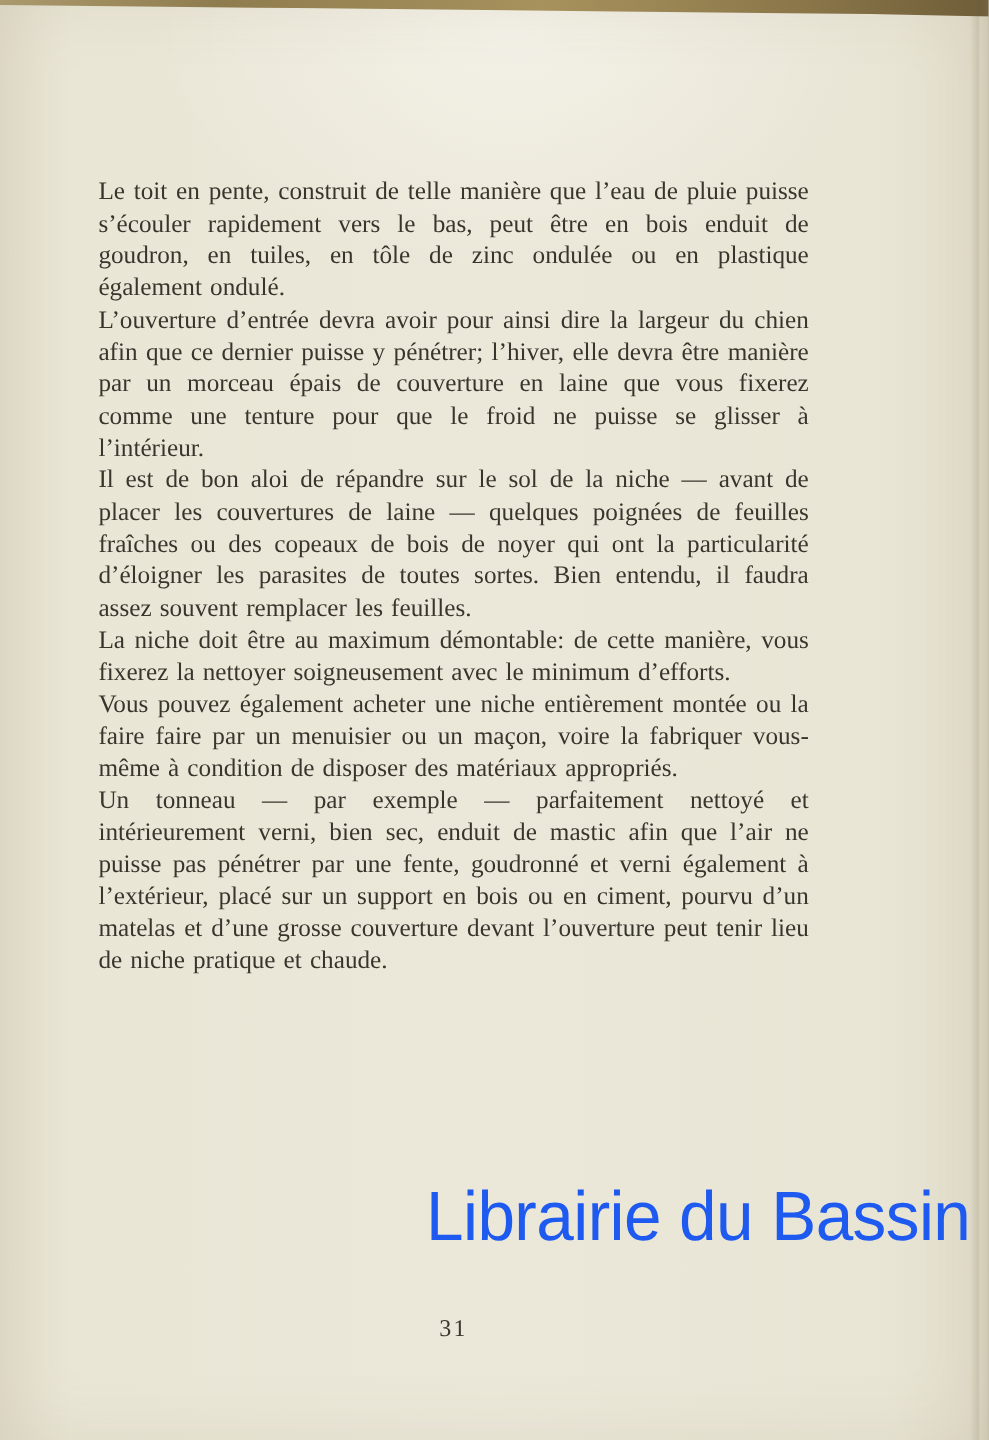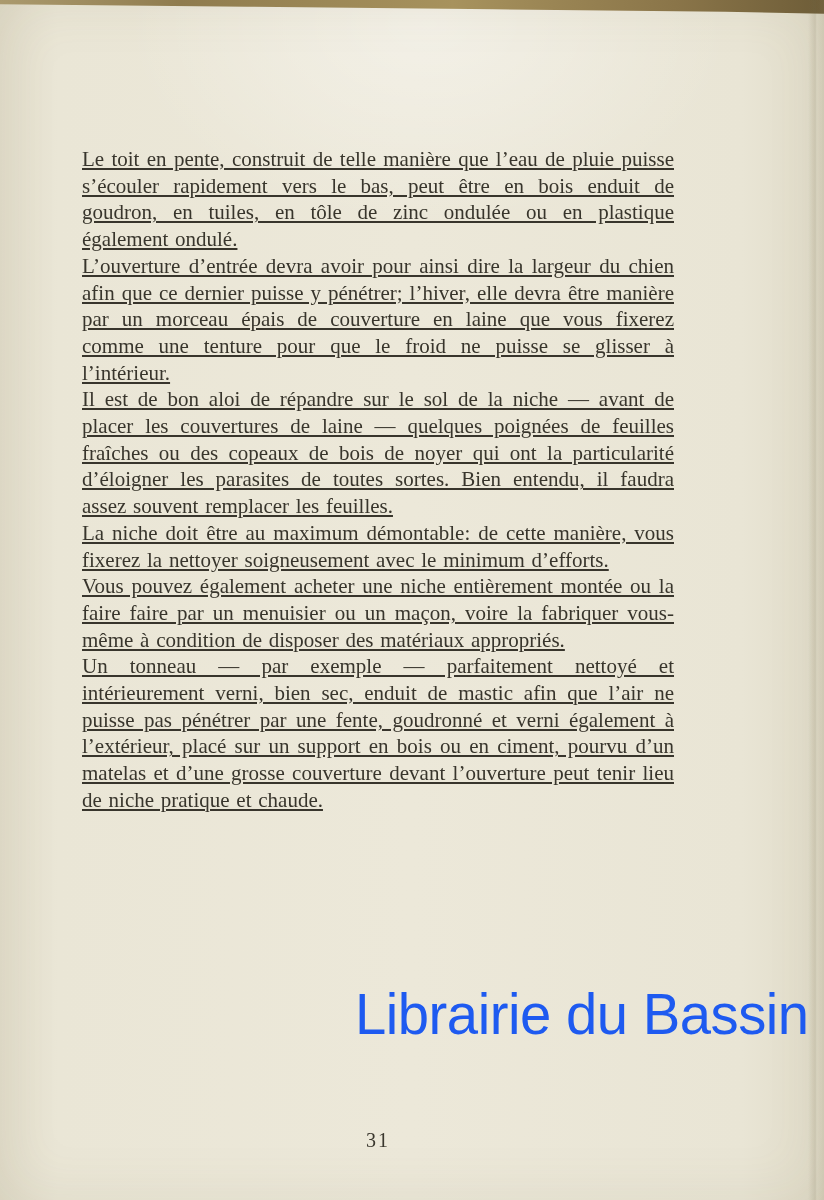--- a/index.html
+++ b/index.html
@@ -43,21 +43,20 @@
     top: 146px;
     width: 592px;
     color: #38352c;
     font-size: 21px;
     line-height: 26.7px;
     text-align: justify;
   }
   .para {
     margin: 0;
     word-spacing: 1.5px;
-    text-decoration: underline;
   }
   .it {
     font-style: italic;
   }
   .watermark {
     position: absolute;
     left: 355px;
     top: 985px;
     font-family: "Liberation Sans", sans-serif;
     font-size: 58px;
@@ -72,21 +71,20 @@
   }
   .page-number {
     position: absolute;
     left: 82px;
     top: 1096px;
     width: 592px;
     text-align: center;
     font-size: 20px;
     letter-spacing: 2px;
     color: #3a372e;
-    margin-top: 33px;
   }
 </style>
 </head>
 <body>
 
 <div class="page">
 
   <div class="top-edge"></div>
   <div class="right-edge"></div>
 

